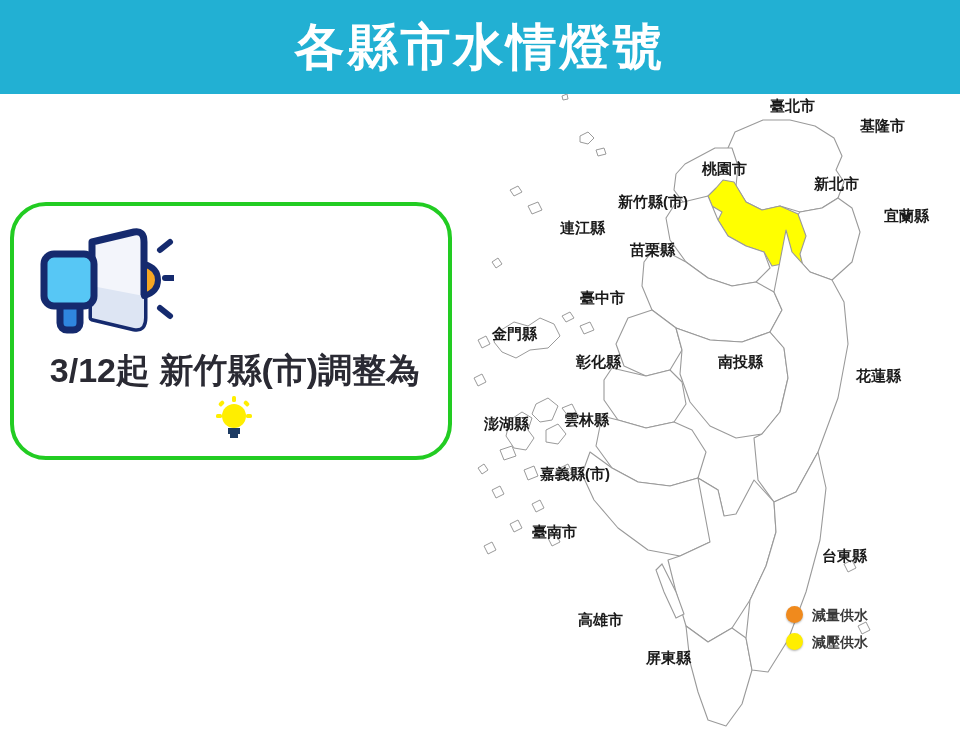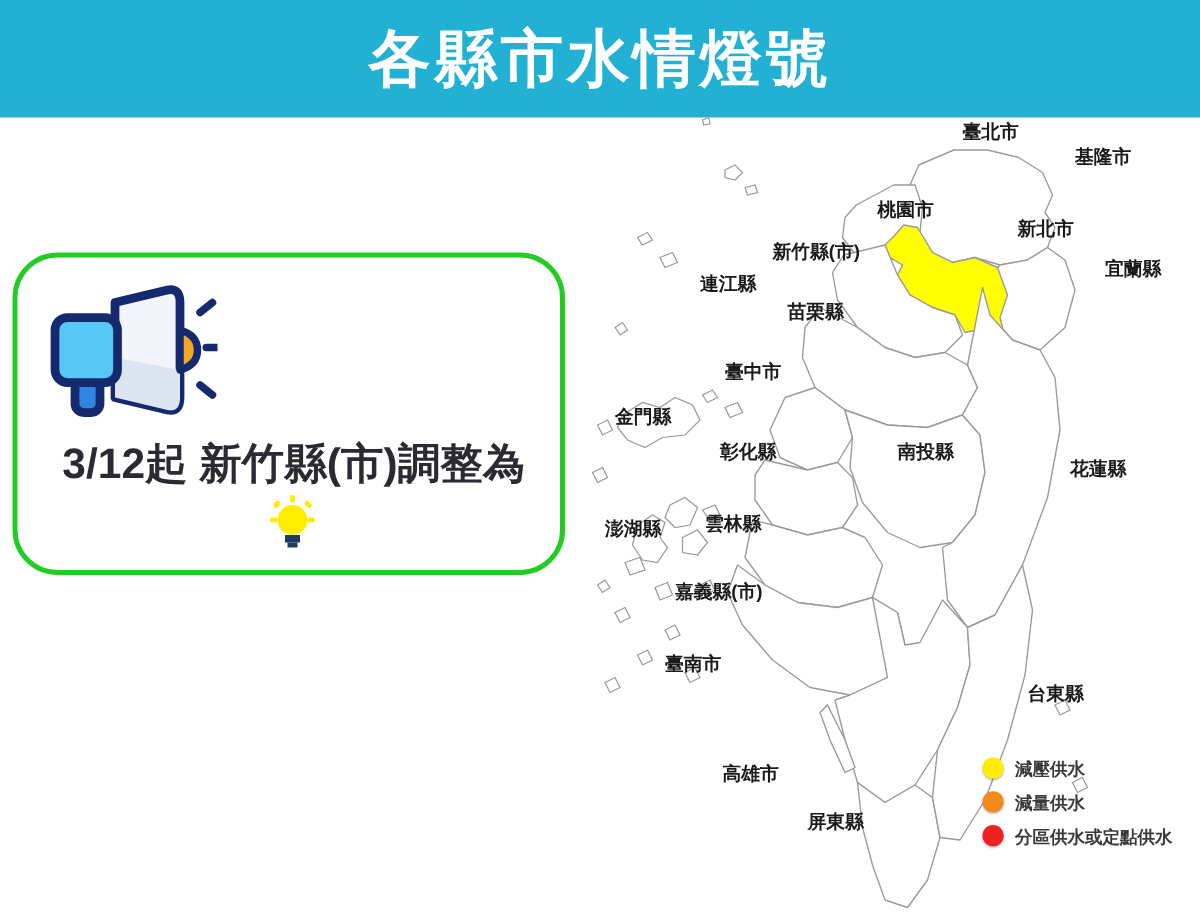--- a/index.html
+++ b/index.html
@@ -283,26 +283,22 @@
   <div class="map-label" style="left:14px;  top:298px;margin-top:32px;">澎湖縣</div>
   <div class="map-label" style="left:94px;  top:326px;">雲林縣</div>
   <div class="map-label" style="left:70px;  top:380px;">嘉義縣(市)</div>
   <div class="map-label" style="left:62px;  top:438px;">臺南市</div>
   <div class="map-label" style="left:352px; top:462px;">台東縣</div>
   <div class="map-label" style="left:108px; top:526px;">高雄市</div>
   <div class="map-label" style="left:176px; top:564px;">屏東縣</div>
 
   <div id="map-legend">
     <div class="legend-row">
-      <span class="legend-dot" style="background:#ffee00;"></span>
-      <span class="legend-label">減壓供水</span>
-    </div>
-    <div class="legend-row">
       <span class="legend-dot" style="background:#f08a1d;"></span>
       <span class="legend-label">減量供水</span>
     </div>
     <div class="legend-row">
-      <span class="legend-dot" style="background:#ee2222;"></span>
-      <span class="legend-label">分區供水或定點供水</span>
+      <span class="legend-dot" style="background:#ffee00;"></span>
+      <span class="legend-label">減壓供水</span>
     </div>
   </div>
 
 </div>
 
 </body></html>

